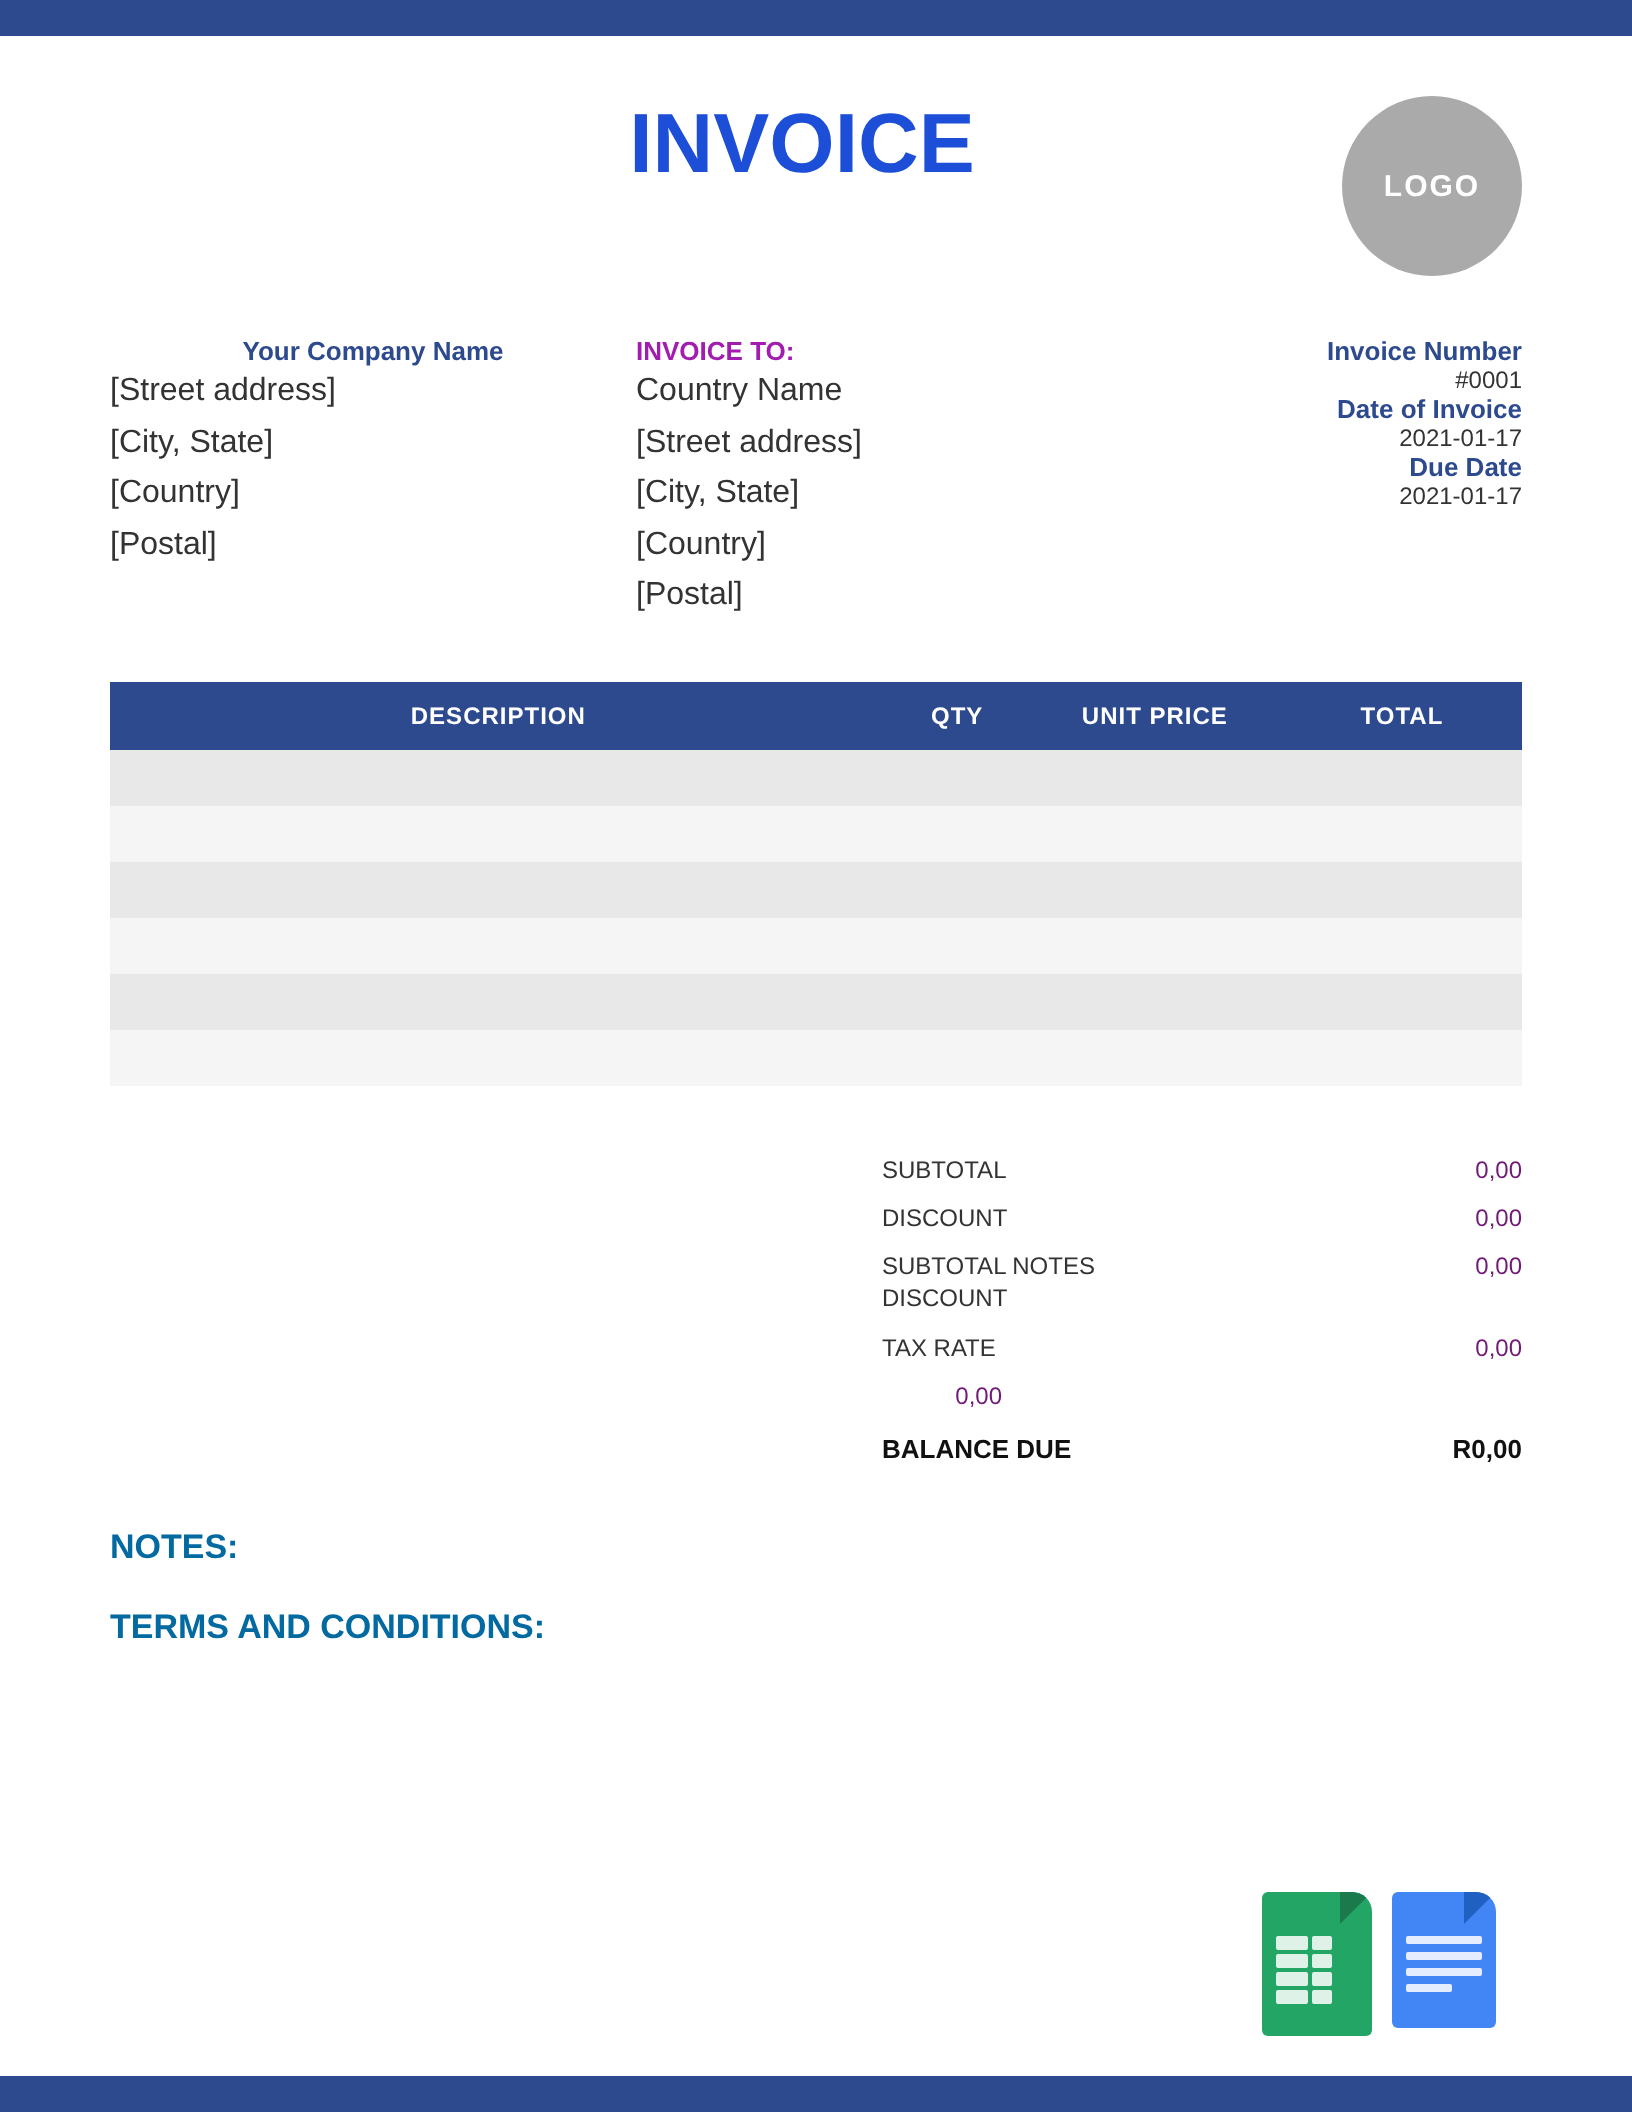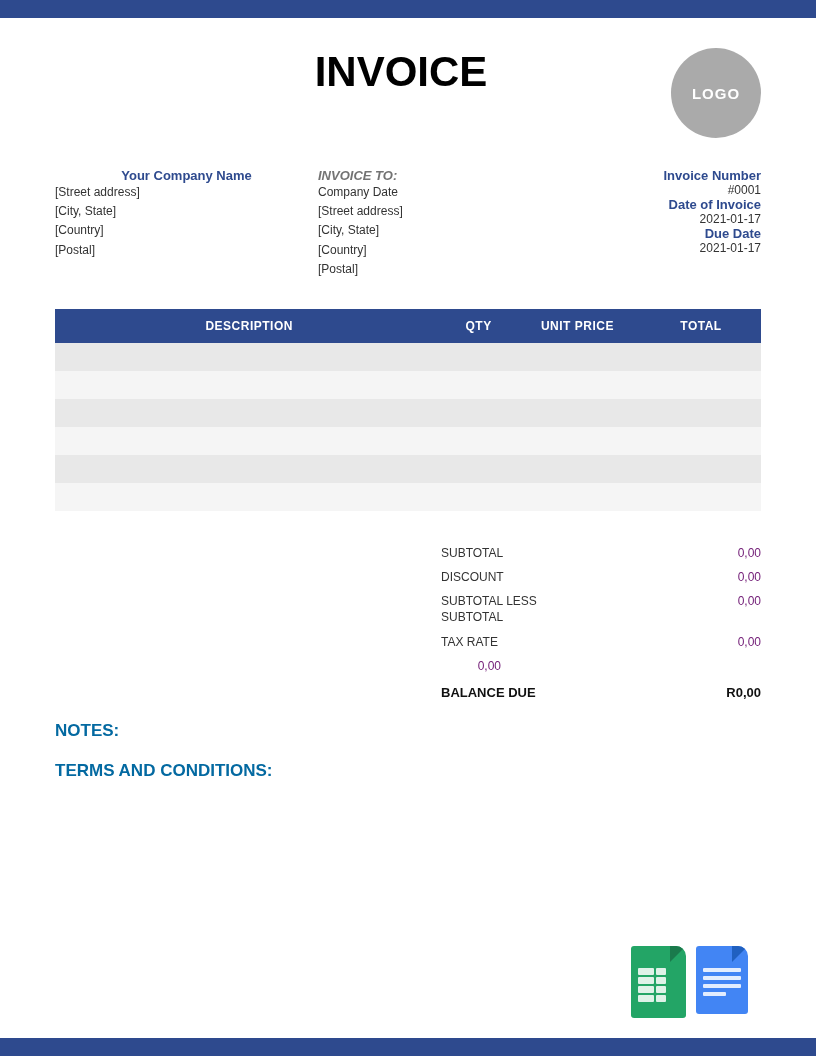--- a/index.html
+++ b/index.html
@@ -36,21 +36,21 @@
     .header-row {
       display: flex;
       justify-content: space-between;
       align-items: flex-start;
       margin-bottom: 10px;
     }
 
     .invoice-title {
       font-size: 42px;
       font-weight: bold;
-      color: #000000;
+      color: #1d4ed8;
       text-align: left;
       margin-left: 76px;
     }
 
     .logo-circle {
       width: 90px;
       height: 90px;
       border-radius: 50%;
       background: #aaa;
       display: flex;
@@ -76,28 +76,27 @@
     }
 
     .company-name {
       color: #2e4a8e;
       font-weight: bold;
       font-size: 13px;
       text-align: center;
     }
 
     .invoice-to-label {
-      color: #737373;
+      color: #a21caf;
       font-weight: bold;
       font-size: 13px;
-      font-style: italic;
     }
 
     .address-text {
-      font-size: 12px;
+      font-size: 16px;
       color: #333;
       line-height: 1.6;
     }
 
     .invoice-meta {
       text-align: right;
       flex: 0 0 auto;
       min-width: 180px;
     }
 
@@ -163,21 +162,21 @@
 
     .invoice-table tbody td {
       padding: 6px 12px;
       font-size: 12px;
     }
 
     
     .totals-section {
       display: flex;
       justify-content: flex-end;
-      margin-bottom: 16px;
+      margin-bottom: 27px;
     }
 
     .totals-table {
       width: 320px;
     }
 
     .totals-row {
       display: flex;
       justify-content: space-between;
       padding: 5px 0;
@@ -361,21 +360,21 @@
     <div class="address-col">
       <div class="company-name">Your Company Name</div>
       <div class="address-text">[Street address]</div>
       <div class="address-text">[City, State]</div>
       <div class="address-text">[Country]</div>
       <div class="address-text">[Postal]</div>
     </div>
 
     <div class="address-col">
       <div class="invoice-to-label">INVOICE TO:</div>
-      <div class="address-text">Company Date</div>
+      <div class="address-text">Country Name</div>
       <div class="address-text">[Street address]</div>
       <div class="address-text">[City, State]</div>
       <div class="address-text">[Country]</div>
       <div class="address-text">[Postal]</div>
     </div>
 
     <div class="invoice-meta">
       <div class="meta-label">Invoice Number</div>
       <div class="meta-value">#0001</div>
       <div class="meta-label">Date of Invoice</div>
@@ -438,21 +437,21 @@
     <div class="totals-table">
       <div class="totals-row">
         <span class="totals-label">SUBTOTAL</span>
         <span class="totals-value">0,00</span>
       </div>
       <div class="totals-row">
         <span class="totals-label">DISCOUNT</span>
         <span class="totals-value">0,00</span>
       </div>
       <div class="totals-row">
-        <span class="totals-label" style="max-width:160px; line-height:1.3;">SUBTOTAL LESS SUBTOTAL</span>
+        <span class="totals-label" style="max-width:160px; line-height:1.3;">SUBTOTAL NOTES DISCOUNT</span>
         <span class="totals-value">0,00</span>
       </div>
       <div class="totals-row">
         <span class="totals-label">TAX RATE</span>
         <span class="totals-value">0,00</span>
       </div>
       <div class="totals-row">
         <span class="totals-value">0,00</span>
       </div>
       <div class="balance-due-row">

